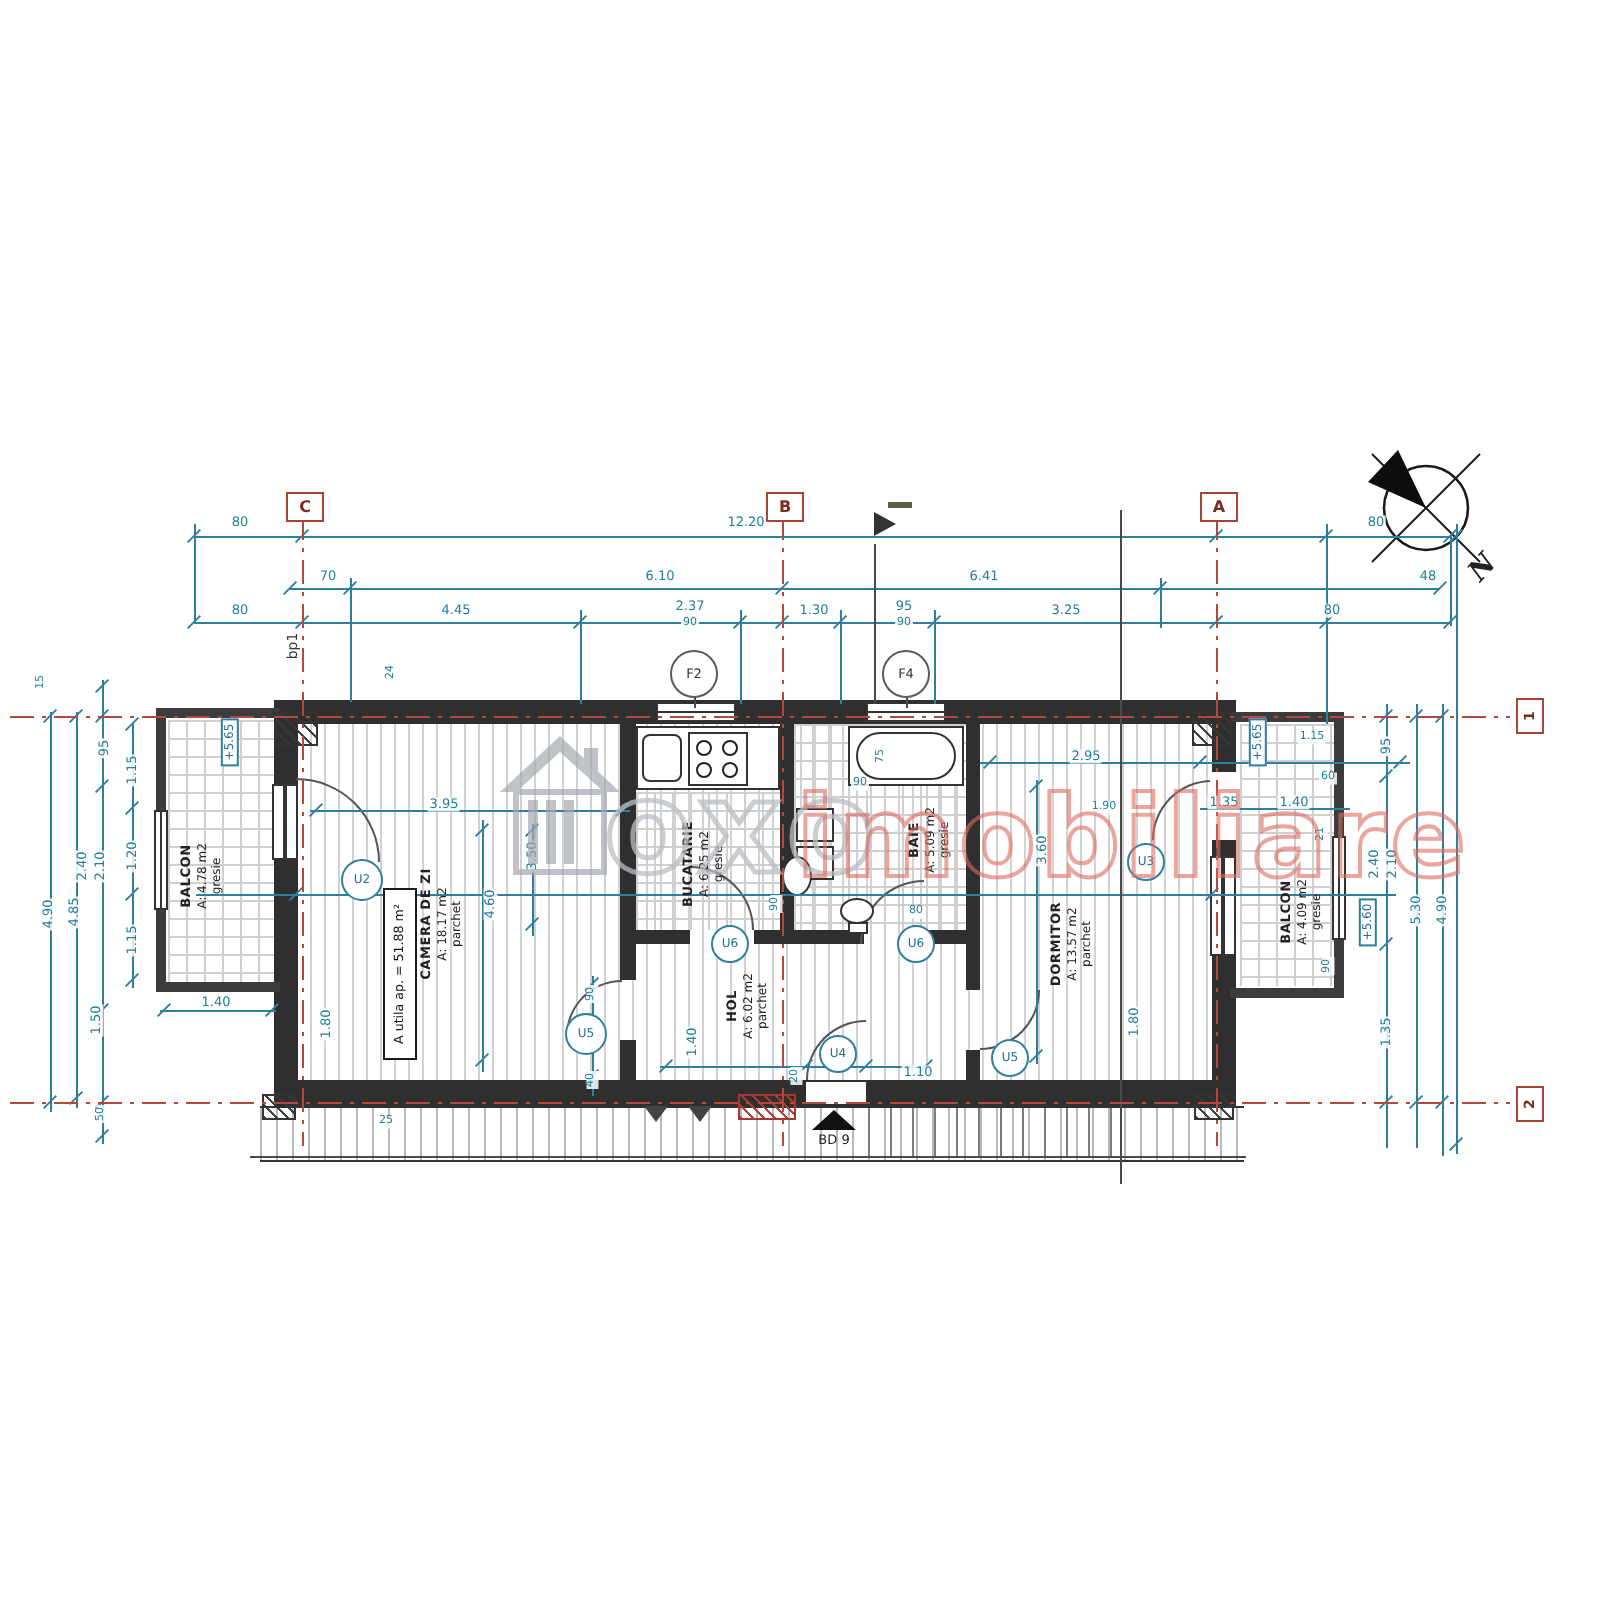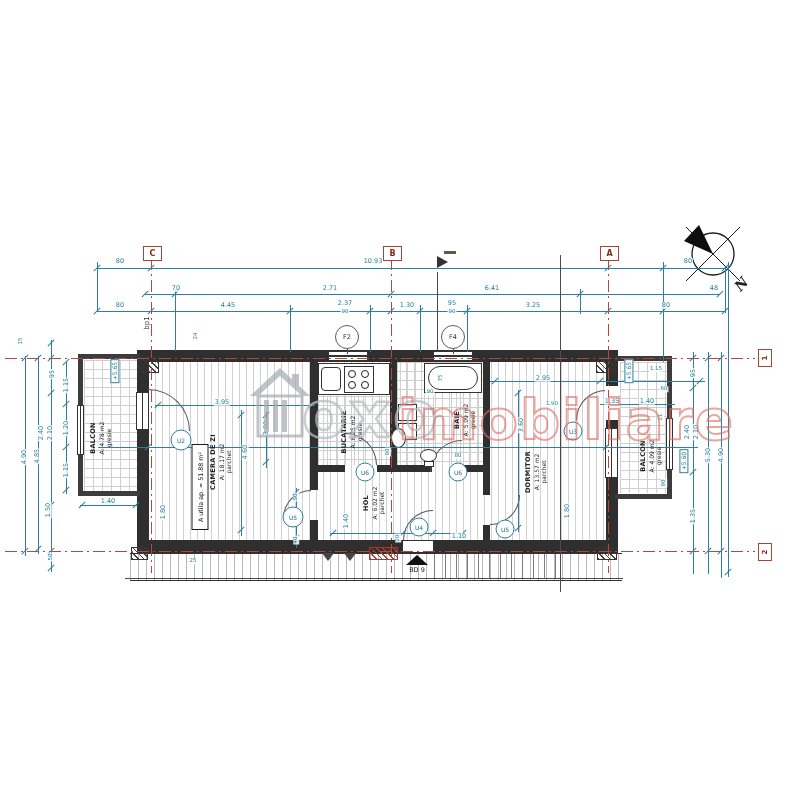--- a/index.html
+++ b/index.html
@@ -304,24 +304,24 @@
       <div class="abs tick" style="left: 296px; top: 512px; z-index: 4;"></div>
       <div class="abs tick" style="left: 296px; top: 538px; z-index: 4;"></div>
       <div class="abs tick" style="left: 266px; top: 415px; z-index: 4;"></div>
       <div class="abs tick" style="left: 266px; top: 462px; z-index: 4;"></div>
       <div class="abs axv" style="left: 151px; top: 258px; height: 315px; z-index: 4;"></div>
       <div class="abs axv" style="left: 391px; top: 258px; height: 315px; z-index: 4;"></div>
       <div class="abs axv" style="left: 608px; top: 258px; height: 315px; z-index: 4;"></div>
       <div class="abs axh" style="left: 5px; top: 358px; width: 750px; z-index: 4;"></div>
       <div class="abs axh" style="left: 5px; top: 551px; width: 750px; z-index: 4;"></div>
       <div class="abs dim" style="left: 120px; top: 261px; z-index: 5; transform: translate(-50%, -50%) rotate(0deg);">80</div>
-      <div class="abs dim" style="left: 373px; top: 261px; z-index: 5; transform: translate(-50%, -50%) rotate(0deg);">10.93</div>
+      <div class="abs dim" style="left: 373px; top: 261px; z-index: 5; transform: translate(-50%, -50%) rotate(0deg);">12.20</div>
       <div class="abs dim" style="left: 688px; top: 261px; z-index: 5; transform: translate(-50%, -50%) rotate(0deg);">80</div>
-      <div class="abs dim" style="left: 176px; top: 288px; z-index: 5; transform: translate(-50%, -50%) rotate(0deg);">70</div>
-      <div class="abs dim" style="left: 330px; top: 288px; z-index: 5; transform: translate(-50%, -50%) rotate(0deg);">2.71</div>
+      <div class="abs dim" style="left: 164px; top: 288px; z-index: 5; transform: translate(-50%, -50%) rotate(0deg);">70</div>
+      <div class="abs dim" style="left: 330px; top: 288px; z-index: 5; transform: translate(-50%, -50%) rotate(0deg);">6.10</div>
       <div class="abs dim" style="left: 492px; top: 288px; z-index: 5; transform: translate(-50%, -50%) rotate(0deg);">6.41</div>
       <div class="abs dim" style="left: 714px; top: 288px; z-index: 5; transform: translate(-50%, -50%) rotate(0deg);">48</div>
       <div class="abs dim" style="left: 120px; top: 305px; z-index: 5; transform: translate(-50%, -50%) rotate(0deg);">80</div>
       <div class="abs dim" style="left: 228px; top: 305px; z-index: 5; transform: translate(-50%, -50%) rotate(0deg);">4.45</div>
       <div class="abs dim" style="left: 345px; top: 303px; z-index: 5; transform: translate(-50%, -50%) rotate(0deg);">2.37</div>
       <div class="abs dim sm" style="left: 345px; top: 312px; z-index: 5; transform: translate(-50%, -50%) rotate(0deg);">90</div>
       <div class="abs dim" style="left: 407px; top: 305px; z-index: 5; transform: translate(-50%, -50%) rotate(0deg);">1.30</div>
       <div class="abs dim" style="left: 452px; top: 303px; z-index: 5; transform: translate(-50%, -50%) rotate(0deg);">95</div>
       <div class="abs dim sm" style="left: 452px; top: 312px; z-index: 5; transform: translate(-50%, -50%) rotate(0deg);">90</div>
       <div class="abs dim" style="left: 533px; top: 305px; z-index: 5; transform: translate(-50%, -50%) rotate(0deg);">3.25</div>

